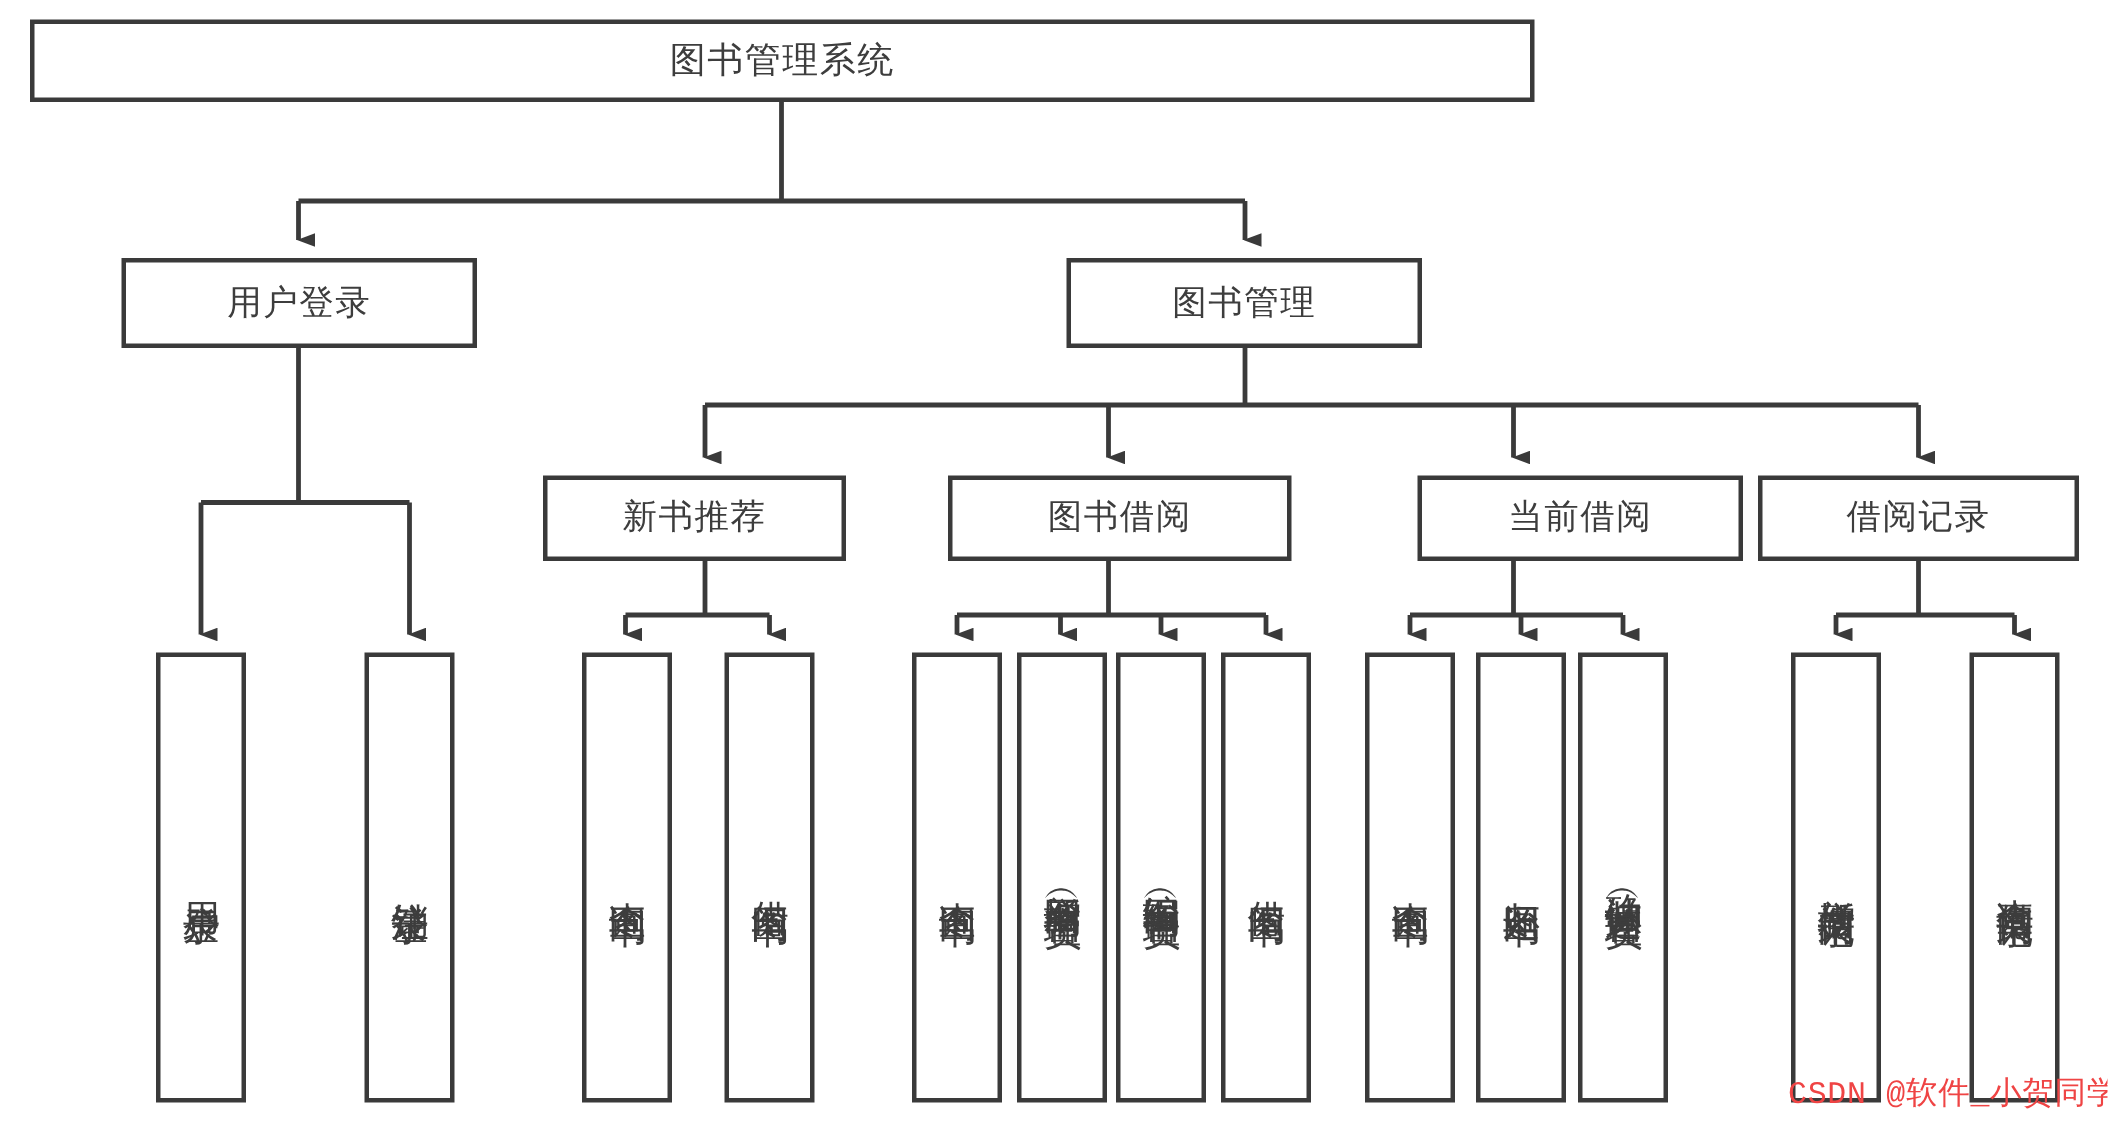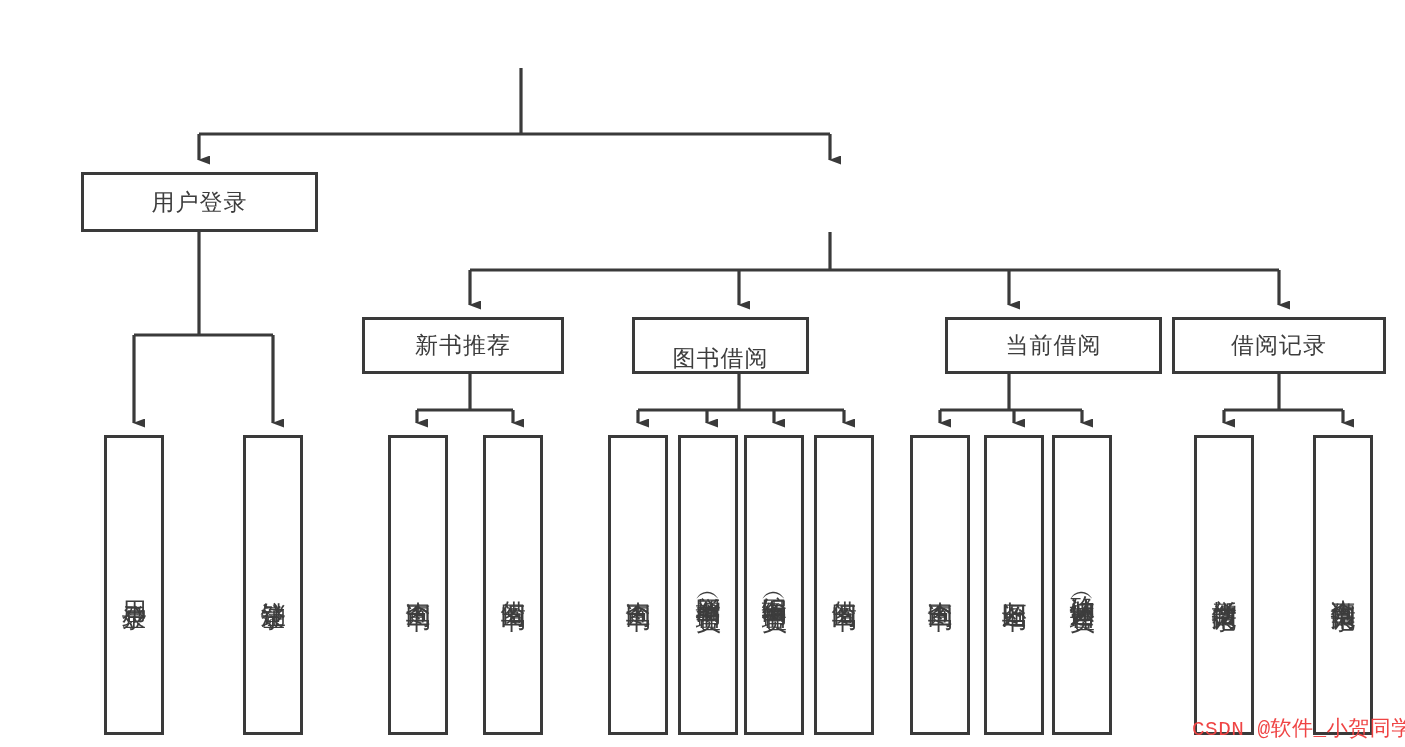--- a/index.html
+++ b/index.html
@@ -104,29 +104,35 @@
       <path d="M1014,410 L1014,423" marker-end="url(#arw)"></path>
       <path d="M1082,410 L1082,423" marker-end="url(#arw)"></path>
 
       <path d="M1279,374 L1279,410"></path>
       <path d="M1224,410 L1343,410"></path>
       <path d="M1224,410 L1224,423" marker-end="url(#arw)"></path>
       <path d="M1343,410 L1343,423" marker-end="url(#arw)"></path>
     </g>
   </svg>
 
+  <div class="node root" style="left:20px;top:13px;width:1003px;height:55px;">
+    <span class="lbl">图书管理系统</span>
+  </div>
 
   <div class="node" style="left:81px;top:172px;width:237px;height:60px;">
     <span class="lbl">用户登录</span>
+  </div>
+  <div class="node" style="left:711px;top:172px;width:237px;height:60px;">
+    <span class="lbl">图书管理</span>
   </div>
 
   <div class="node" style="left:362px;top:317px;width:202px;height:57px;">
     <span class="lbl">新书推荐</span>
   </div>
-  <div class="node" style="left:632px;top:317px;width:177px;height:57px;align-items:flex-end;">
+  <div class="node" style="left:632px;top:317px;width:229px;height:57px;">
     <span class="lbl">图书借阅</span>
   </div>
   <div class="node" style="left:901px;top:317px;width:217px;height:57px;margin-left:44px;">
     <span class="lbl">当前借阅</span>
   </div>
   <div class="node" style="left:1172px;top:317px;width:214px;height:57px;">
     <span class="lbl">借阅记录</span>
   </div>
 
   <div class="node leaf" style="left:104px;top:435px;width:60px;height:300px;">

